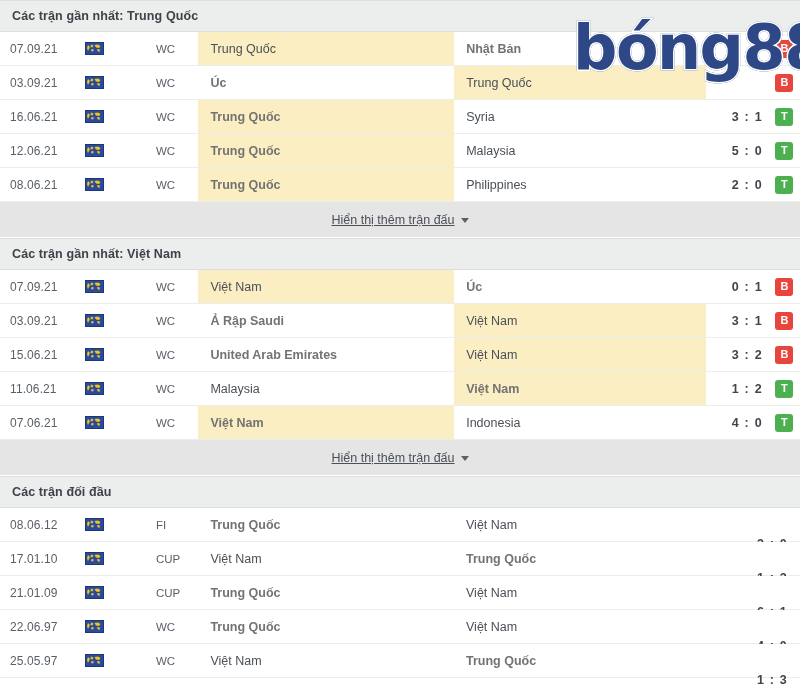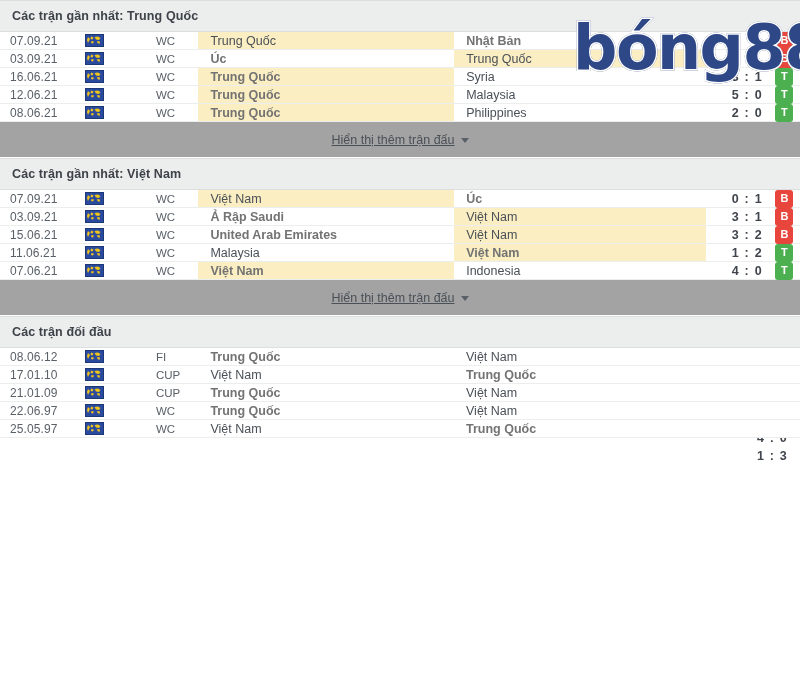--- a/index.html
+++ b/index.html
@@ -30,21 +30,21 @@
     font-weight: bold;
     color: #3d4349;
     letter-spacing: .1px;
   }
 
   
   .matches { width: 800px; }
 
   .row {
     position: relative;
-    height: 18px;
+    height: 34px;
     display: flex;
     align-items: stretch;
     border-bottom: 1px solid #eceded;
     background: #fff;
     font-size: 12.5px;
   }
   .row:last-child { border-bottom: 1px solid #eceded; }
 
   .c-date {
     width: 78px;
@@ -121,21 +121,21 @@
     font-weight: bold;
     display: flex; align-items: center; justify-content: center;
     line-height: 1;
   }
   .badge.lose { background: #e8453c; }
   .badge.win  { background: #4caf50; }
 
   
   .more-wrap {
     height: 36px;
-    background: #a3a3a3;
+    background: #e5e5e5;
     display: flex;
     align-items: center;
     justify-content: center;
     border-bottom: 1px solid #fff;
   }
   .more-link {
     font-size: 12.5px;
     color: #4a5057;
     text-decoration: underline;
     cursor: pointer;

